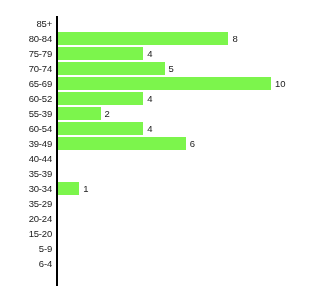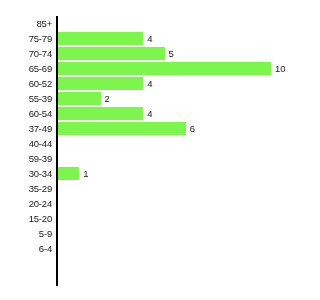--- a/index.html
+++ b/index.html
@@ -80,20 +80,27 @@
 <div id="chart-root">
   <div id="axis-line"></div>
   <div id="rows">
       <div class="bar-row">
         <div class="cat-label">85+</div>
         <div class="bar-area">
           <div class="bar zero" style="width: 0px; background: rgb(124, 245, 76);"></div>
         </div>
       </div>
       <div class="bar-row">
+        <div class="cat-label">80-84</div>
+        <div class="bar-area">
+          <div class="bar" style="width: 170.4px; background: rgb(124, 245, 76);"></div>
+          <div class="bar-value">8</div>
+        </div>
+      </div>
+      <div class="bar-row">
         <div class="cat-label">75-79</div>
         <div class="bar-area">
           <div class="bar" style="width: 85.2px; background: rgb(124, 245, 76);"></div>
           <div class="bar-value">4</div>
         </div>
       </div>
       <div class="bar-row">
         <div class="cat-label">70-74</div>
         <div class="bar-area">
           <div class="bar" style="width: 106.5px; background: rgb(124, 245, 76);"></div>
@@ -122,34 +129,34 @@
         </div>
       </div>
       <div class="bar-row">
         <div class="cat-label">60-54</div>
         <div class="bar-area">
           <div class="bar" style="width: 85.2px; background: rgb(124, 245, 76);"></div>
           <div class="bar-value">4</div>
         </div>
       </div>
       <div class="bar-row">
-        <div class="cat-label">37-49</div>
+        <div class="cat-label">39-49</div>
         <div class="bar-area">
           <div class="bar" style="width: 127.8px; background: rgb(124, 245, 76);"></div>
           <div class="bar-value">6</div>
         </div>
       </div>
       <div class="bar-row">
         <div class="cat-label">40-44</div>
         <div class="bar-area">
           <div class="bar zero" style="width: 0px; background: rgb(124, 245, 76);"></div>
         </div>
       </div>
       <div class="bar-row">
-        <div class="cat-label">59-39</div>
+        <div class="cat-label">35-39</div>
         <div class="bar-area">
           <div class="bar zero" style="width: 0px; background: rgb(124, 245, 76);"></div>
         </div>
       </div>
       <div class="bar-row">
         <div class="cat-label">30-34</div>
         <div class="bar-area">
           <div class="bar" style="width: 21.3px; background: rgb(124, 245, 76);"></div>
           <div class="bar-value">1</div>
         </div>

